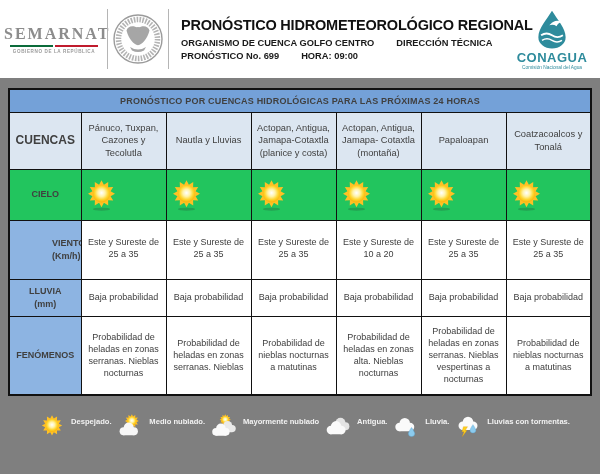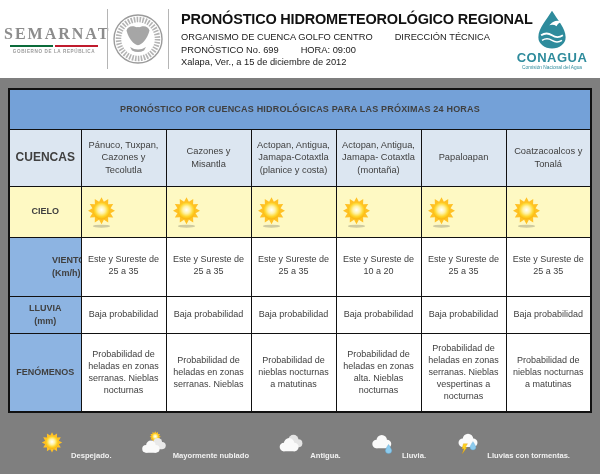--- a/index.html
+++ b/index.html
@@ -29,21 +29,21 @@
   .sem-flag .fw{width:2px;background:#fff;}
   .sem-flag .fr{flex:1;background:var(--flag-red,#c01b2d);}
   .sem-sub{font-size:4.6px;letter-spacing:.6px;color:#9a9a9a;font-weight:bold;}
   .vdiv{width:1px;height:60px;background:#b5b5b5;flex:none;margin:0 3px;}
   .eagle{width:54px;flex:none;display:flex;justify-content:center;}
   .titles{flex:1;padding-left:9px;min-width:0;}
   .main-title{
     font-size:14.5px;font-weight:bold;color:#111;
     letter-spacing:-0.2px;white-space:nowrap;margin-bottom:5px;
   }
-  .hline{font-size:9.3px;font-weight:normal;color:#1a1a1a;margin-top:2.5px;white-space:nowrap;}
+  .hline{font-size:9.3px;font-weight:bold;color:#1a1a1a;margin-top:2.5px;white-space:nowrap;}
   .hline .gap{display:inline-block;width:22px;}
   .conagua{width:84px;flex:none;text-align:center;}
   .conagua-name{
     font-size:13px;font-weight:bold;color:var(--conagua-teal,#2e8b9c);
     letter-spacing:.5px;margin-top:1px;
   }
   .conagua-sub{font-size:4.8px;color:var(--conagua-teal,#2e8b9c);}
 
   
   .stage{
@@ -62,43 +62,43 @@
     border:1.7px solid #111;
     text-align:center;vertical-align:middle;
     color:var(--cell-text,#404040);
     font-size:9px;line-height:1.35;
     padding:2px 3px;box-sizing:border-box;
     overflow:hidden;
   }
   td.banner{
     background:var(--band-blue,#74a1d8);
     color:#fff;font-weight:bold;font-size:12.5px;
-    height:40px;letter-spacing:.2px;
+    height:23px;letter-spacing:.2px;
   }
   td.corner, td.rowlabel{
     background:var(--label-blue,#8db4e2);
     color:#ffffff;font-weight:bold;font-size:9.5px;
   }
   td.corner{background:var(--band-blue,#74a1d8);}
   tr.head-row td{height:57px;background:var(--header-blue,#dce6f1);font-size:9.3px;}
   tr.head-row td.corner{font-size:12px;}
-  tr.cielo-row td{height:51px;background:#fef9c3;}
+  tr.cielo-row td{height:51px;background:#22c55e;}
   tr.viento-row td{height:59px;vertical-align:top;padding-top:15px;}
   tr.viento-row td.rowlabel{vertical-align:middle;padding-top:2px;padding-left:42px;}
   tr.lluvia-row td{height:37px;}
   tr.fen-row td{height:79px;}
   .unit{display:block;font-weight:bold;}
   .cell-sun{width:33px;height:35px;}
 
   
   .legend{
     display:flex;align-items:center;justify-content:space-between;
     padding:0 22px 0 30px;margin-top:17px;
   }
-  .lg-item{display:flex;align-items:flex-end;flex:none;}
+  .lg-item{display:flex;align-items:flex-start;flex:none;}
   .lg-ic{width:28px;height:26px;flex:none;}
   .lg-lb{
     font-size:7.6px;font-weight:bold;color:var(--legend-text,#f2f2f2);
     margin-left:5px;transform:translateY(4px);white-space:nowrap;
   }
   svg{display:block;}
   .hidden-defs{position:absolute;width:0;height:0;overflow:hidden;}
 </style>
 </head>
 <body>
@@ -159,21 +159,20 @@
     <div class="vdiv"></div>
 
     <div class="titles">
       <div class="main-title">PRONÓSTICO HIDROMETEOROLÓGICO REGIONAL</div>
       <div class="hline">
         <span>ORGANISMO DE CUENCA GOLFO CENTRO</span><span class="gap"></span><span>DIRECCIÓN TÉCNICA</span>
       </div>
       <div class="hline">
         <span>PRONÓSTICO No. 699</span><span class="gap"></span><span>HORA: 09:00</span>
       </div>
-      <div class="hline">Xalapa, Ver., a 15 de diciembre de 2012</div>
     </div>
 
     <div class="conagua">
       <svg width="38" height="40" viewBox="0 0 40 44" style="margin:0 auto;">
         <path d="M20,2 C14,12 5,21 5,31 a15,12.5 0 0 0 30,0 C35,21 26,12 20,2 Z" fill="#2E8B9C"></path>
         <path d="M18,17 q6,-6.5 12.5,-2.5 q-4.5,1 -5.5,4.5 q-3.5,-2.5 -8,-1 Z" fill="#ffffff"></path>
         <path d="M8,29 q6,-4 12,0 q6,4 12,0" stroke="#ffffff" stroke-width="2" fill="none"></path>
         <path d="M9,34.5 q5.5,-3.5 11,0 q5.5,3.5 11,0" stroke="#ffffff" stroke-width="1.6" fill="none"></path>
       </svg>
       <div class="conagua-name">CONAGUA</div>
@@ -194,21 +193,21 @@
           <col>
       </colgroup>
       <tbody>
         <tr>
           <td colspan="7" class="banner">PRONÓSTICO POR CUENCAS HIDROLÓGICAS PARA LAS PRÓXIMAS 24 HORAS</td>
         </tr>
 
         <tr class="head-row">
           <td class="corner">CUENCAS</td>
           <td>Pánuco, Tuxpan, Cazones y Tecolutla</td>
-          <td>Cazones y Misantla</td>
+          <td>Nautla y Lluvias</td>
           <td>Actopan, Antigua, Jamapa-Cotaxtla (planice y costa)</td>
           <td>Actopan, Antigua, Jamapa- Cotaxtla (montaña)</td>
           <td>Papaloapan</td>
           <td>Coatzacoalcos y Tonalá</td>
         </tr>
 
         <tr class="cielo-row">
           <td class="rowlabel">CIELO</td>
           <td>
               <svg class="cell-sun" viewBox="-22 -22 44 46">
@@ -288,20 +287,31 @@
 
     <div class="legend">
 
       <div class="lg-item">
         <svg class="lg-ic" viewBox="-22 -22 44 46">
           <use href="#sun-shape"></use>
         </svg>
         <span class="lg-lb">Despejado.</span>
       </div>
 
+      <div class="lg-item">
+        <svg class="lg-ic" viewBox="-22 -20 44 42">
+          <g transform="translate(3,-7) scale(0.62)">
+              <use href="#sun-shape"></use>
+            </g>
+          <g fill="#f7f7f7" transform="translate(-2,7) scale(0.82)">
+              <use href="#cloud-shape"></use>
+            </g>
+        </svg>
+        <span class="lg-lb">Medio nublado.</span>
+      </div>
 
       <div class="lg-item">
         <svg class="lg-ic" viewBox="-22 -20 44 42">
           <g transform="translate(2,-9) scale(0.5)">
               <use href="#sun-shape"></use>
             </g>
           <g fill="#e9e9e9" transform="translate(6,3) scale(0.72)">
               <use href="#cloud-shape"></use>
             </g>
           <g fill="#fafafa" transform="translate(-5,8) scale(0.78)">

